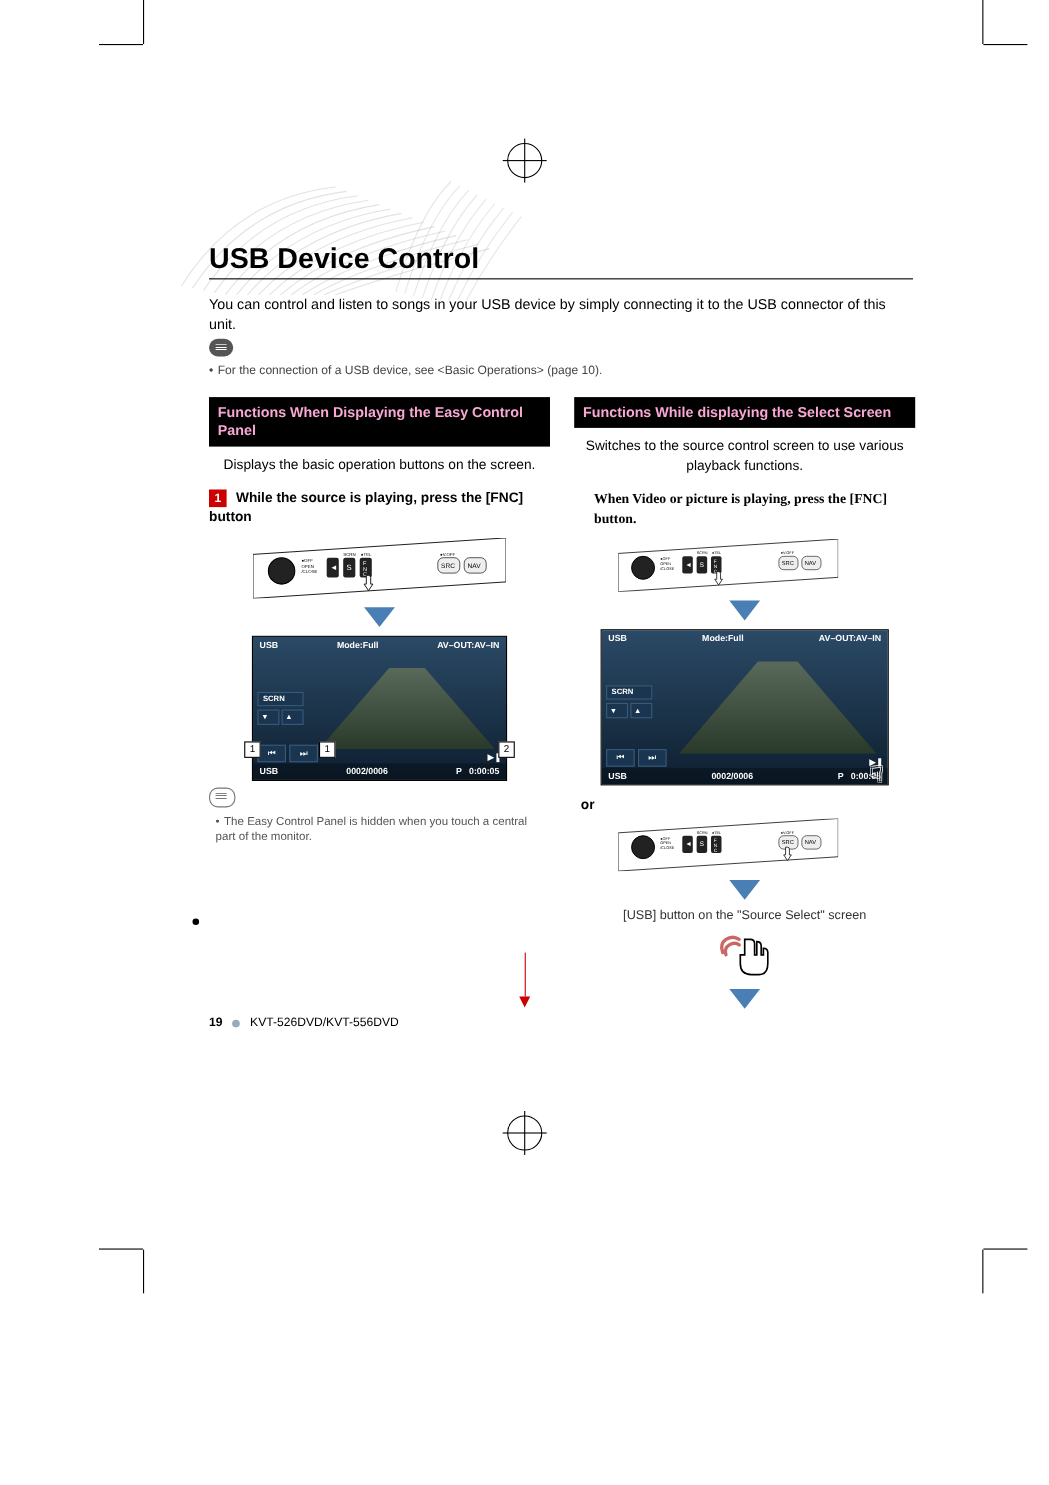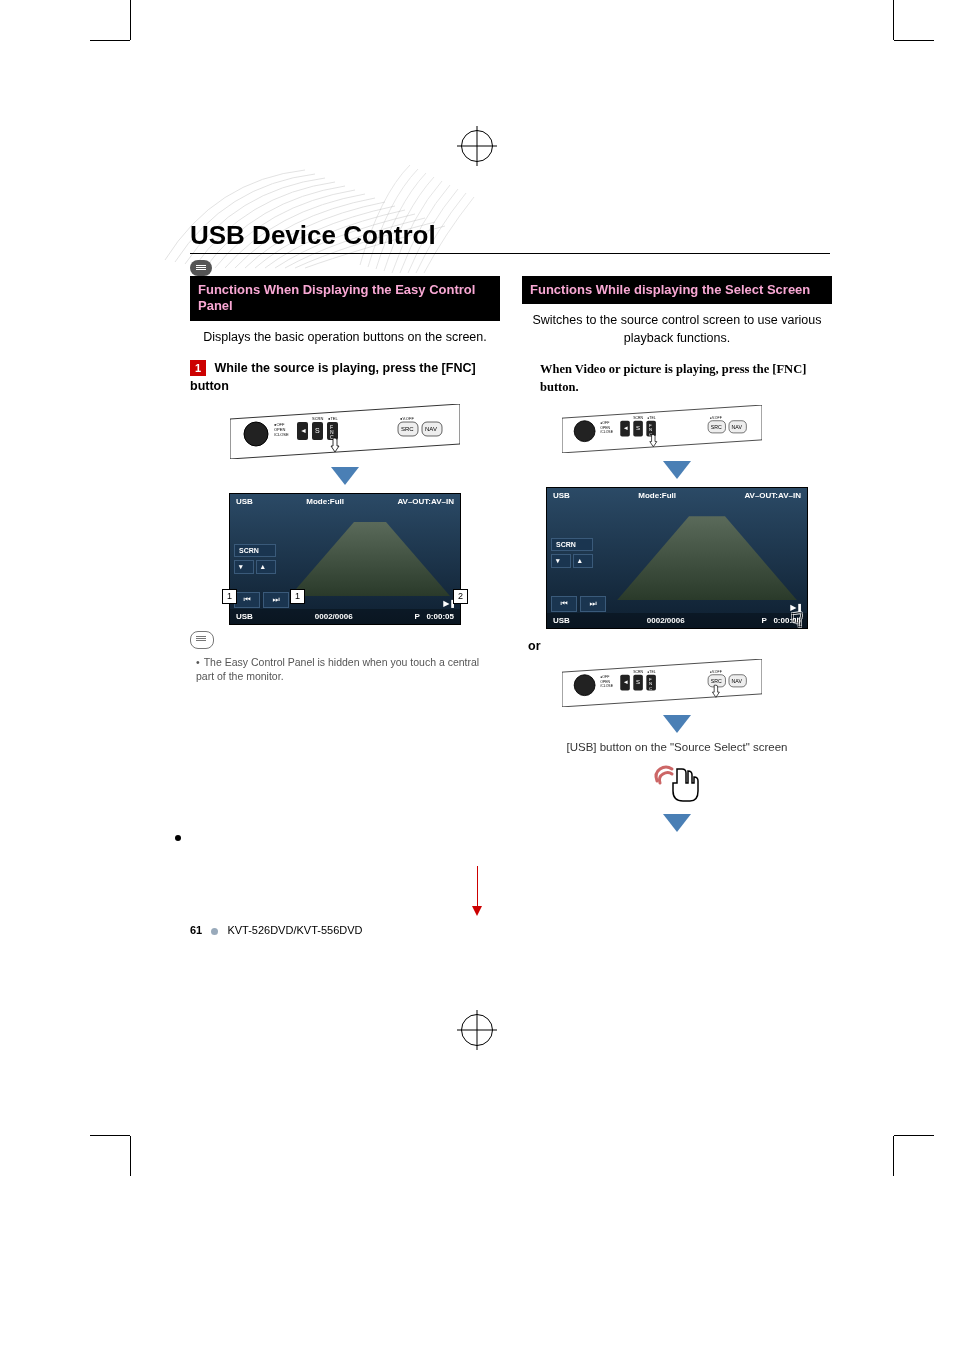--- a/index.html
+++ b/index.html
@@ -373,22 +373,26 @@
       <path d="M50,118 Q70,65 100,30"></path>
       <path d="M58,118 Q78,70 108,34"></path>
       <path d="M66,118 Q86,75 116,38"></path>
       <path d="M74,118 Q94,80 124,42"></path>
     </g>
   </svg>
 
   <div class="content">
     <h1 class="section-title">USB Device Control</h1>
 
+    <p class="intro">You can control and listen to songs in your USB device by simply connecting it to the USB connector of this unit.</p>
 
     <span class="note-icon"></span>
+    <div class="sub-note">
+      <span class="bullet">•</span><span>For the connection of a USB device, see &lt;Basic Operations&gt; (page 10).</span>
+    </div>
 
     <div class="columns">
 
       <div class="col">
         <div class="black-header">Functions When Displaying the Easy Control Panel</div>
         <div class="box-text">Displays the basic operation buttons on the screen.</div>
 
         <div class="step-line">
           <span class="step-num">1</span>
           <span class="step-text">While the source is playing, press the [FNC] button</span>
@@ -580,18 +584,18 @@
   </div>
 
   <div class="black-dot" style="left:175px; top:835px;"></div>
 
   <div class="red-arrow-down">
     <div class="red-line"></div>
     <div class="red-tri"></div>
   </div>
 
   <div class="footer">
-    <span class="pnum">61</span>
+    <span class="pnum">19</span>
     <span class="dot"></span>
     <span>KVT-526DVD/KVT-556DVD</span>
   </div>
 
 </div>
 
 </body></html>

